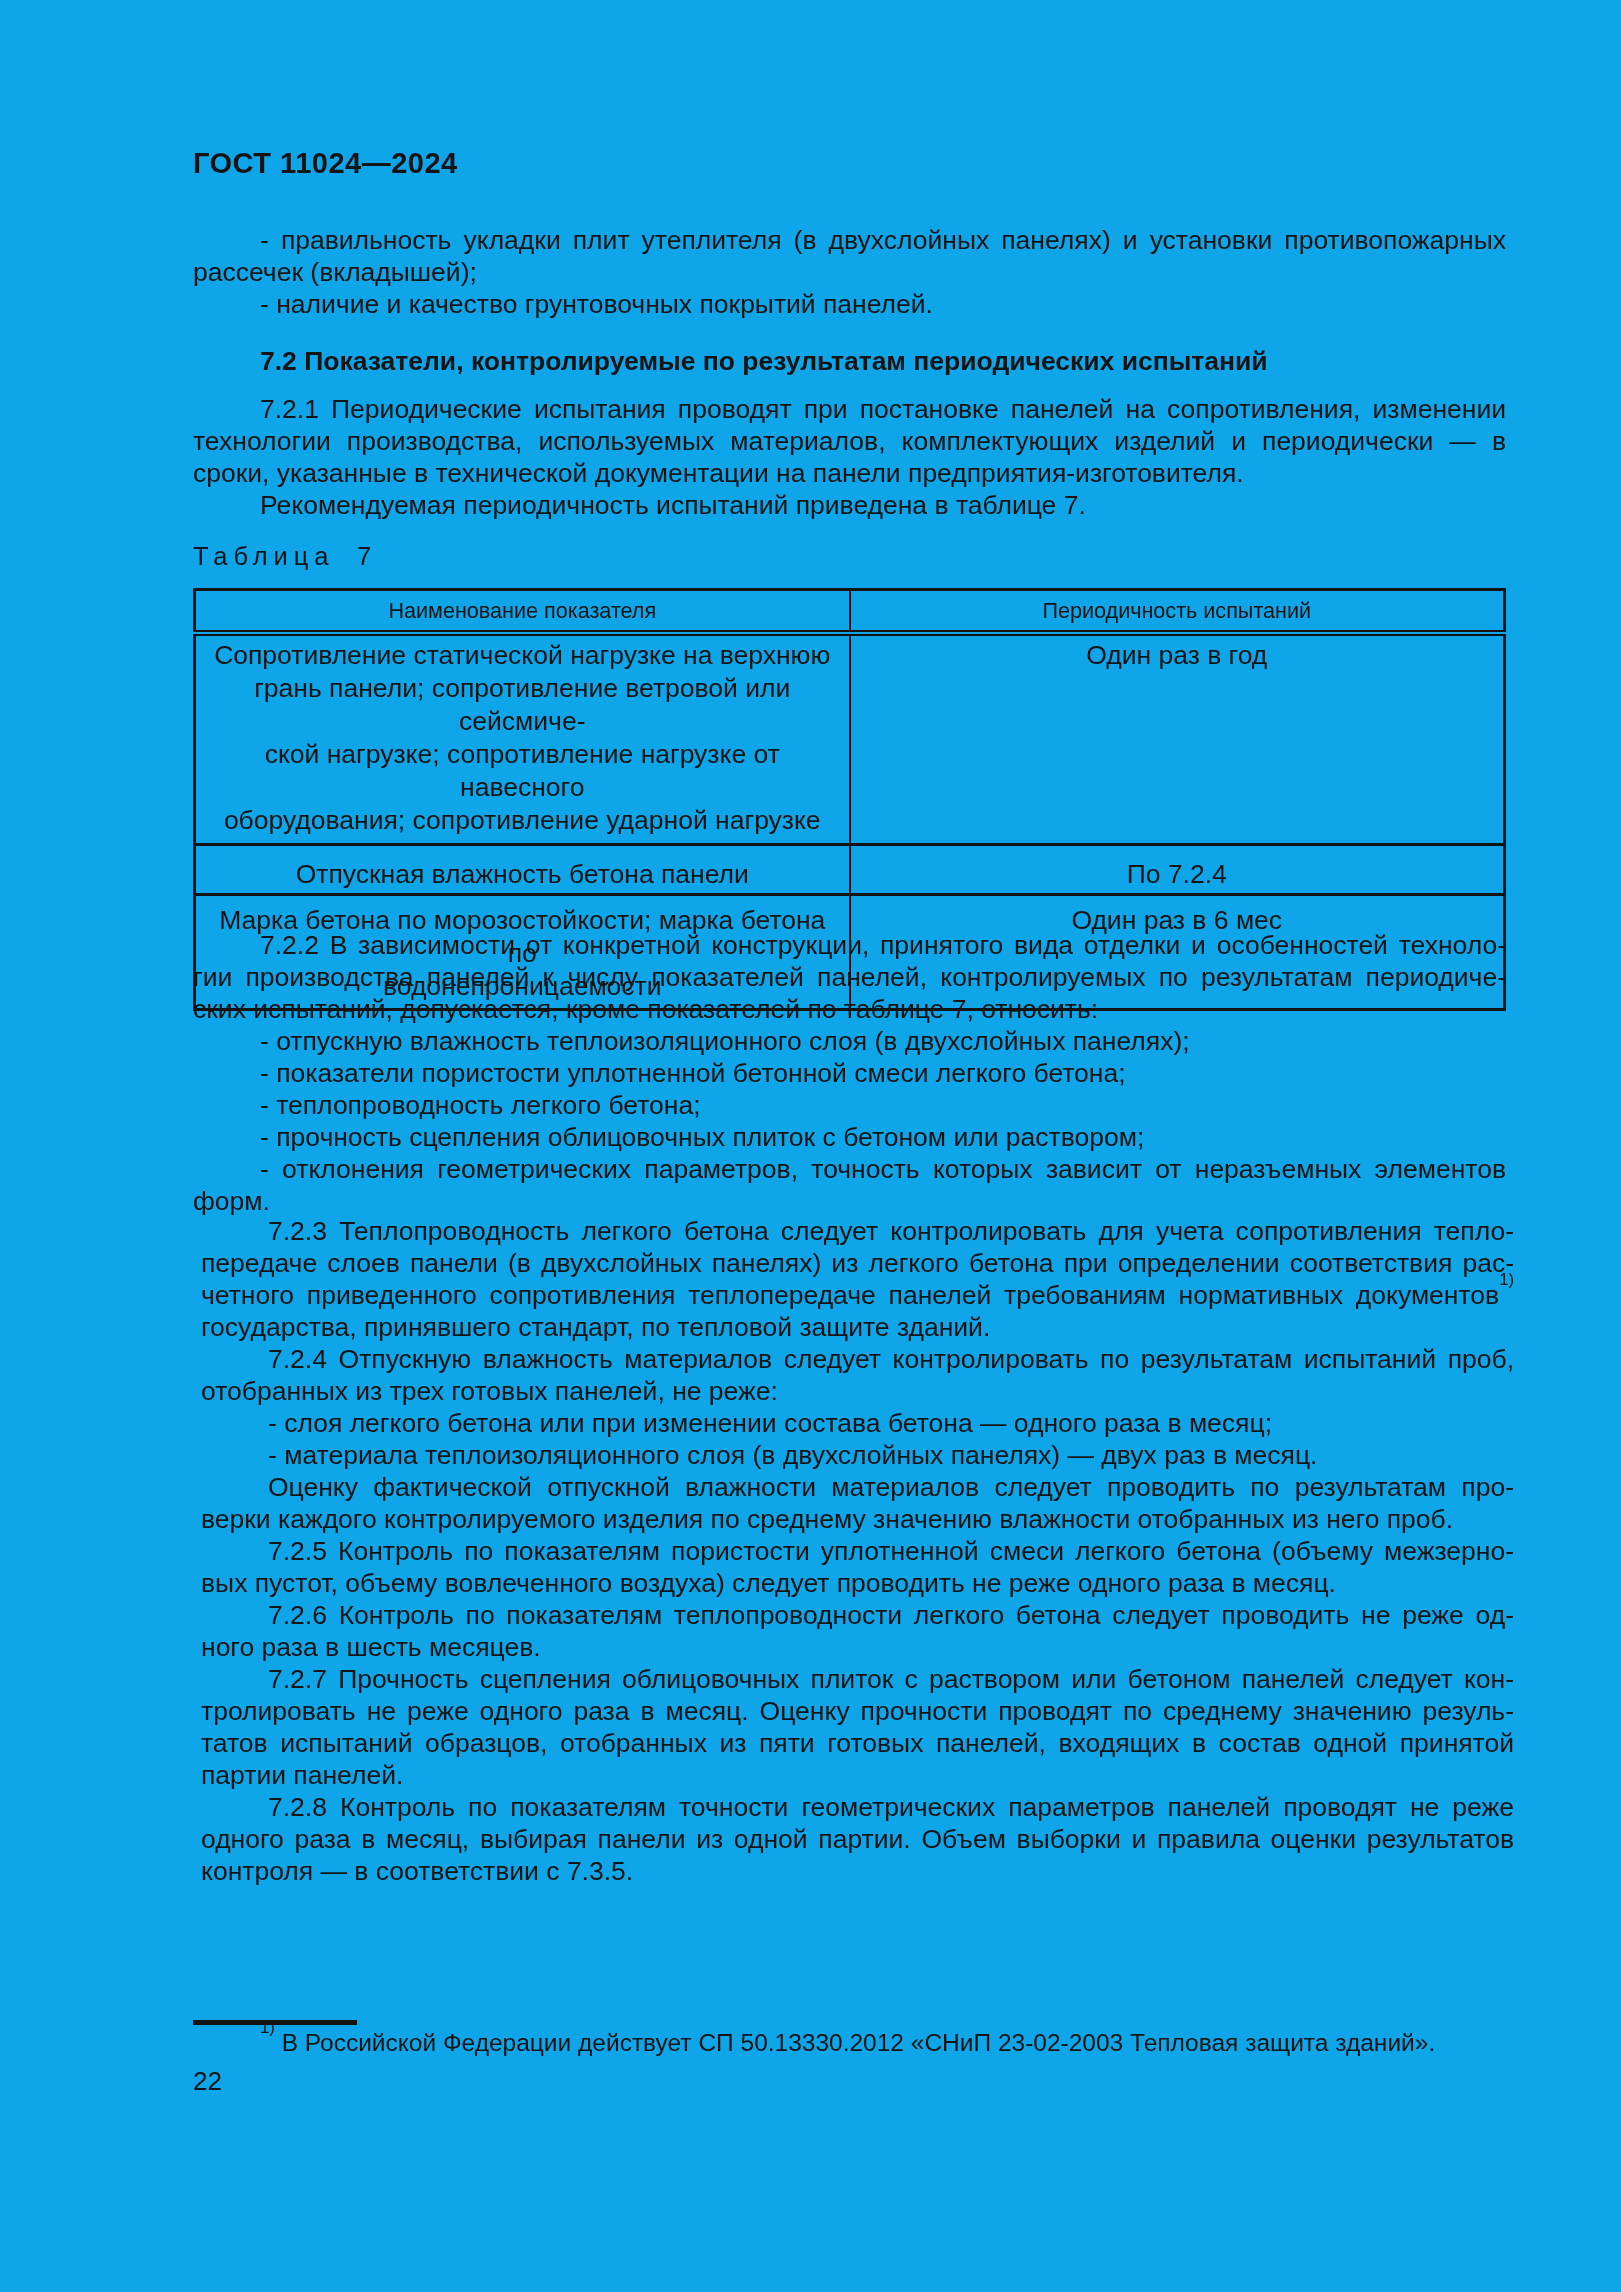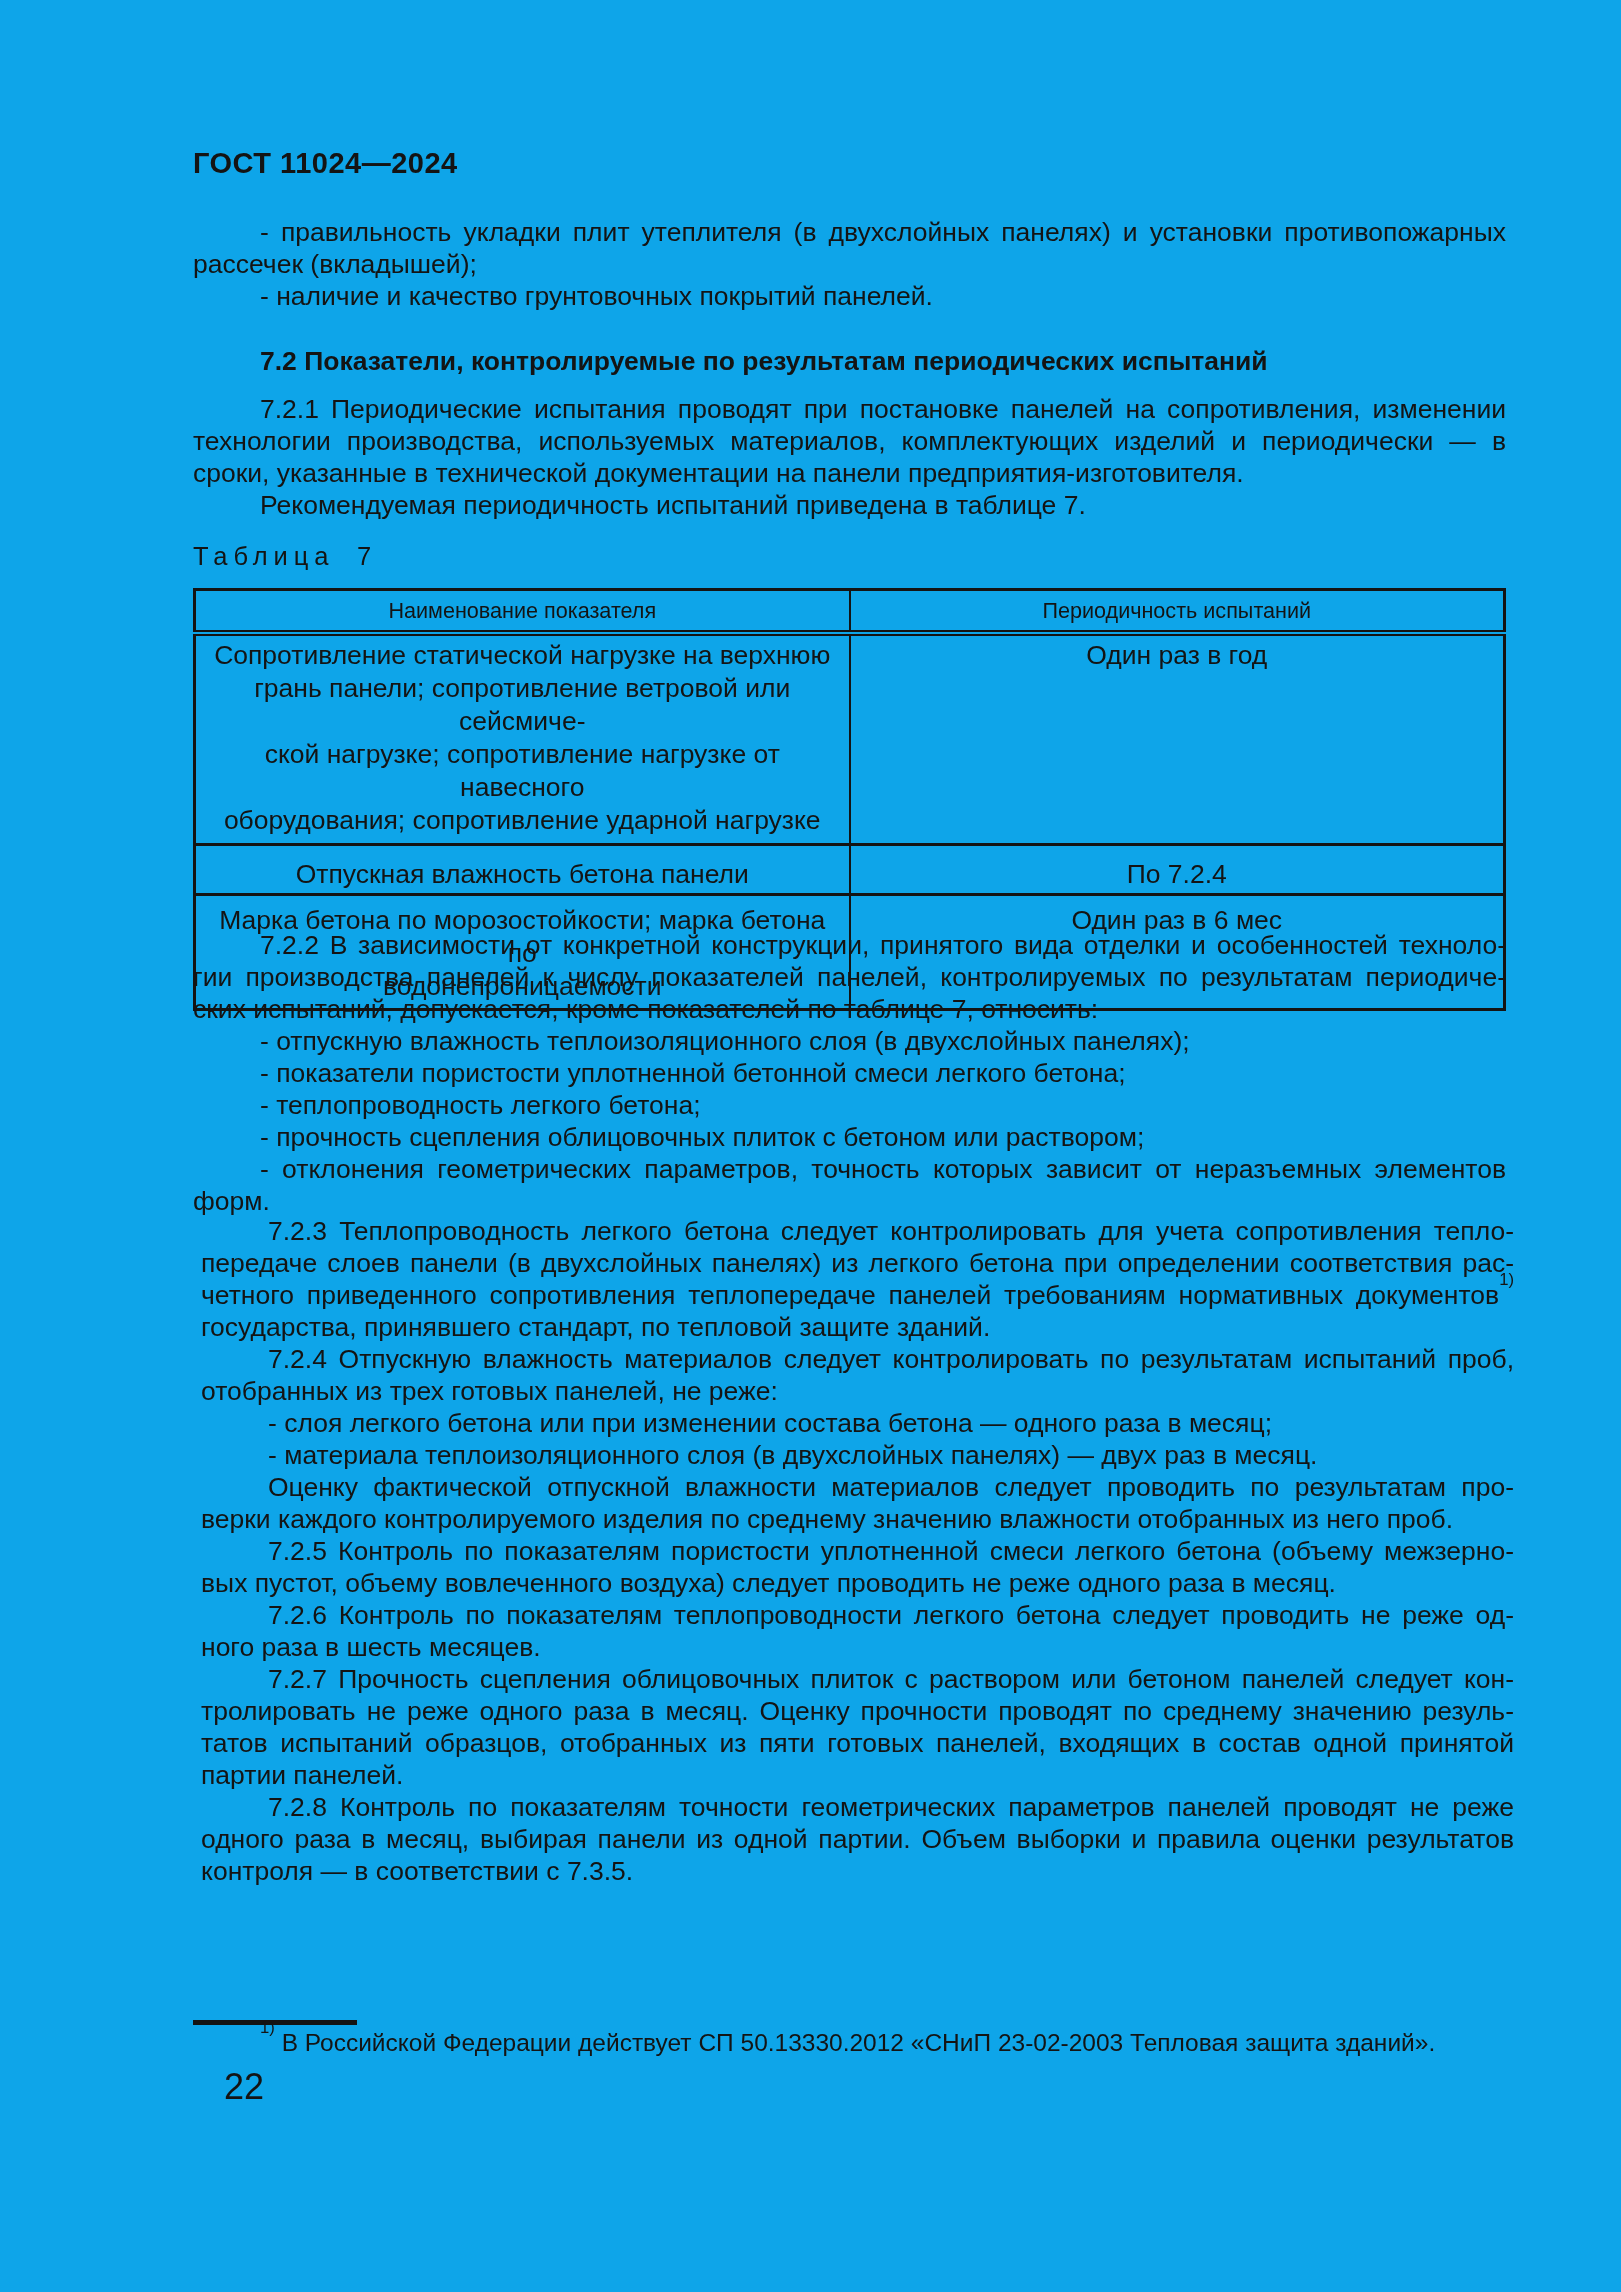--- a/index.html
+++ b/index.html
@@ -27,21 +27,21 @@
   .ln span { white-space:normal; }
 
   sup.fnref {
     font-size:16.7px; line-height:0;
     position:relative; top:-8.8px;
     font-weight:inherit;
   }
 
   .heading { top:345px; font-weight:bold; text-indent:67px; font-size:26.5px; line-height:32px; }
 
-  #b-intro   { top:216px; }
+  #b-intro   { top:224px; }
   #b-721     { top:393px; }
   #b-722     { top:929px; }
   #b-rest    { top:1215px;margin-left:8px; }
 
   .table-label {
     top:540px;
     font-size:25.5px; line-height:32px;
     letter-spacing:5.9px; word-spacing:9.8px;
   }
 
@@ -70,21 +70,21 @@
   #b-table tbody tr:nth-child(3) td { height:65px; padding-top:7.8px; }
   #b-table tbody tr + tr td { border-top:3.9px solid #141414; }
 
   .footnote-rule {
     position:absolute; left:193px; top:2020px;
     width:164px; height:4.9px; background:#141414;
   }
   #b-footnote { top:2027px; font-size:24.5px; line-height:32px; }
   #b-footnote .ln.in { text-indent:67px; }
 
-  .page-number { top:2066px; font-size:36px;margin-left:31px; }
+  .page-number { top:2066px; font-size:26px; }
 </style>
 </head>
 <body>
 
 <div class="page">
 
   <div class="abs doc-code">ГОСТ 11024—2024</div>
 
   <div id="b-intro" class="abs textblock">
       <div class="ln j in"><span>- правильность укладки плит утеплителя (в двухслойных панелях) и установки противопожарных</span></div>

